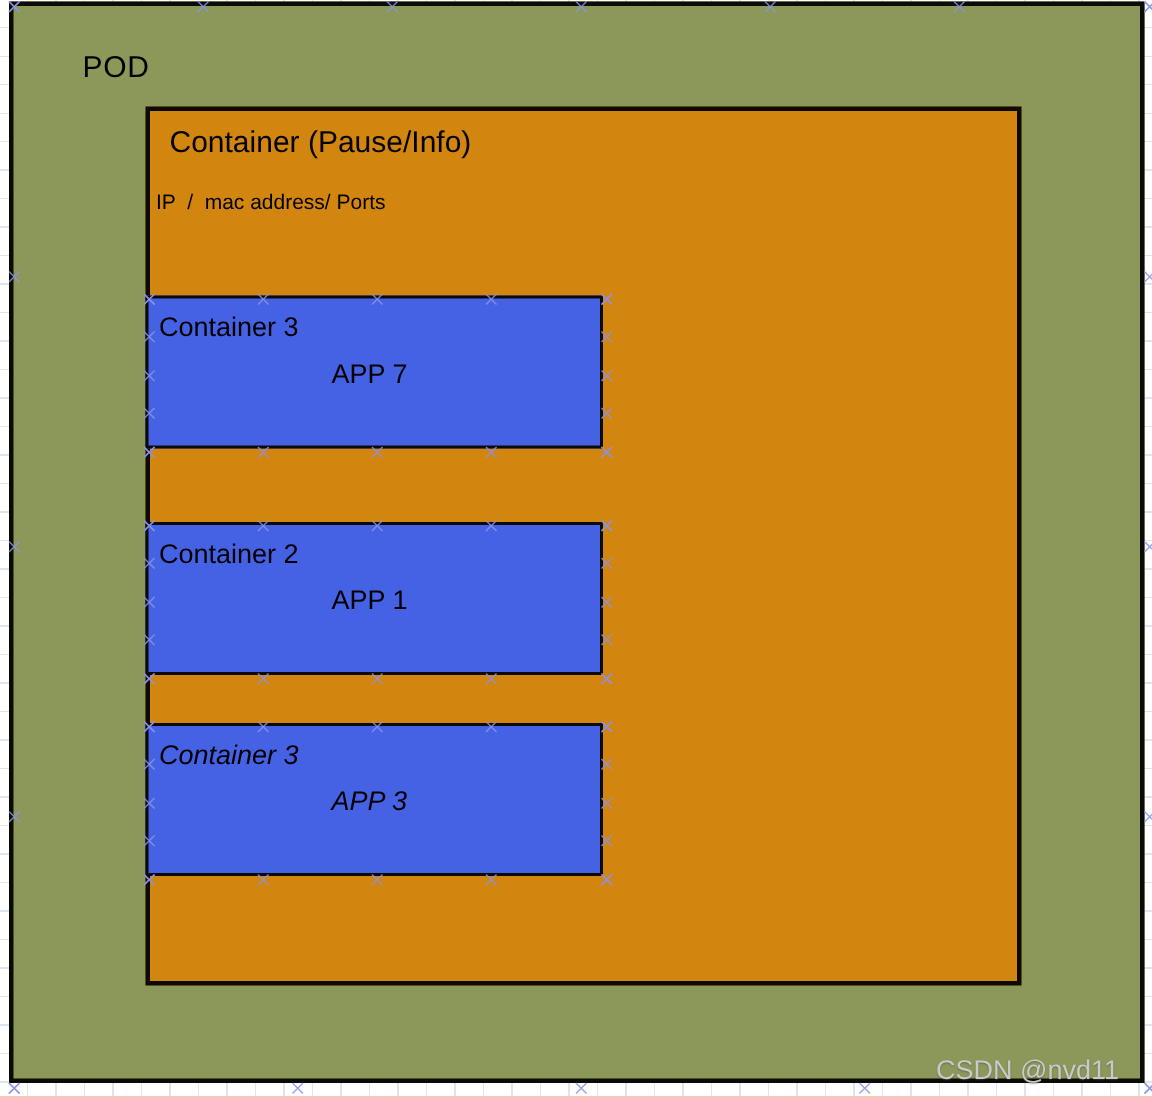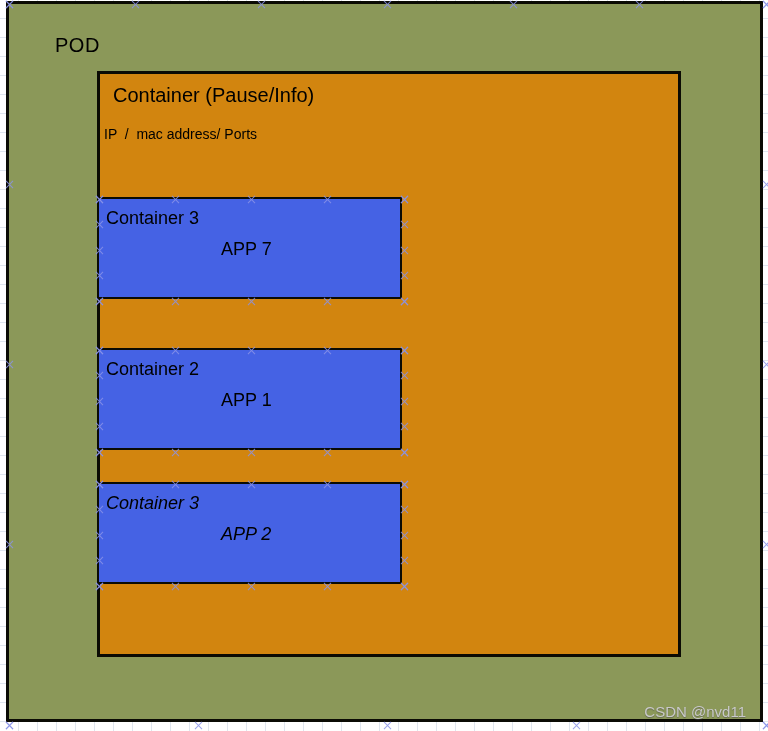--- a/index.html
+++ b/index.html
@@ -56,21 +56,21 @@
   .c-label{
     position:absolute;left:7px;top:9px;
     font-size:18px;
   }
   .c-app{
     position:absolute;left:122px;top:40px;
     font-size:18px;
   }
   .watermark{
     position:absolute;right:22px;top:703px;
-    font-size:15px;color:var(--watermark);
+    font-size:18px;color:var(--watermark);
     text-shadow:0 1px 1px rgba(70,70,70,.55);
   }
   
   .mark{
     position:absolute;width:9px;height:9px;
     transform:translate(-50%,-50%);
     pointer-events:none;opacity:.85;
   }
   .mark::before,.mark::after{
     content:"";position:absolute;left:50%;top:50%;
@@ -160,21 +160,21 @@
       <span class="mark" style="left: 228.75px; top: 102px;"></span>
       <span class="mark" style="left: 0px; top: 76.5px;"></span>
       <span class="mark" style="left: 305px; top: 76.5px;"></span>
       <span class="mark" style="left: 305px; top: 102px;"></span>
       <span class="mark" style="left: 0px; top: 102px;"></span>
       <span class="mark" style="left: 305px; top: 102px;"></span>
     </div>
 
   <div class="app-container c3">
     <div class="c-label">Container 3</div>
-    <div class="c-app">APP 2</div>
+    <div class="c-app">APP 3</div>
   <span class="mark" style="left: 0px; top: 0px;"></span>
       <span class="mark" style="left: 76.25px; top: 0px;"></span>
       <span class="mark" style="left: 152.5px; top: 0px;"></span>
       <span class="mark" style="left: 228.75px; top: 0px;"></span>
       <span class="mark" style="left: 305px; top: 0px;"></span>
       <span class="mark" style="left: 0px; top: 102px;"></span>
       <span class="mark" style="left: 0px; top: 0px;"></span>
       <span class="mark" style="left: 305px; top: 0px;"></span>
       <span class="mark" style="left: 76.25px; top: 102px;"></span>
       <span class="mark" style="left: 0px; top: 25.5px;"></span>

